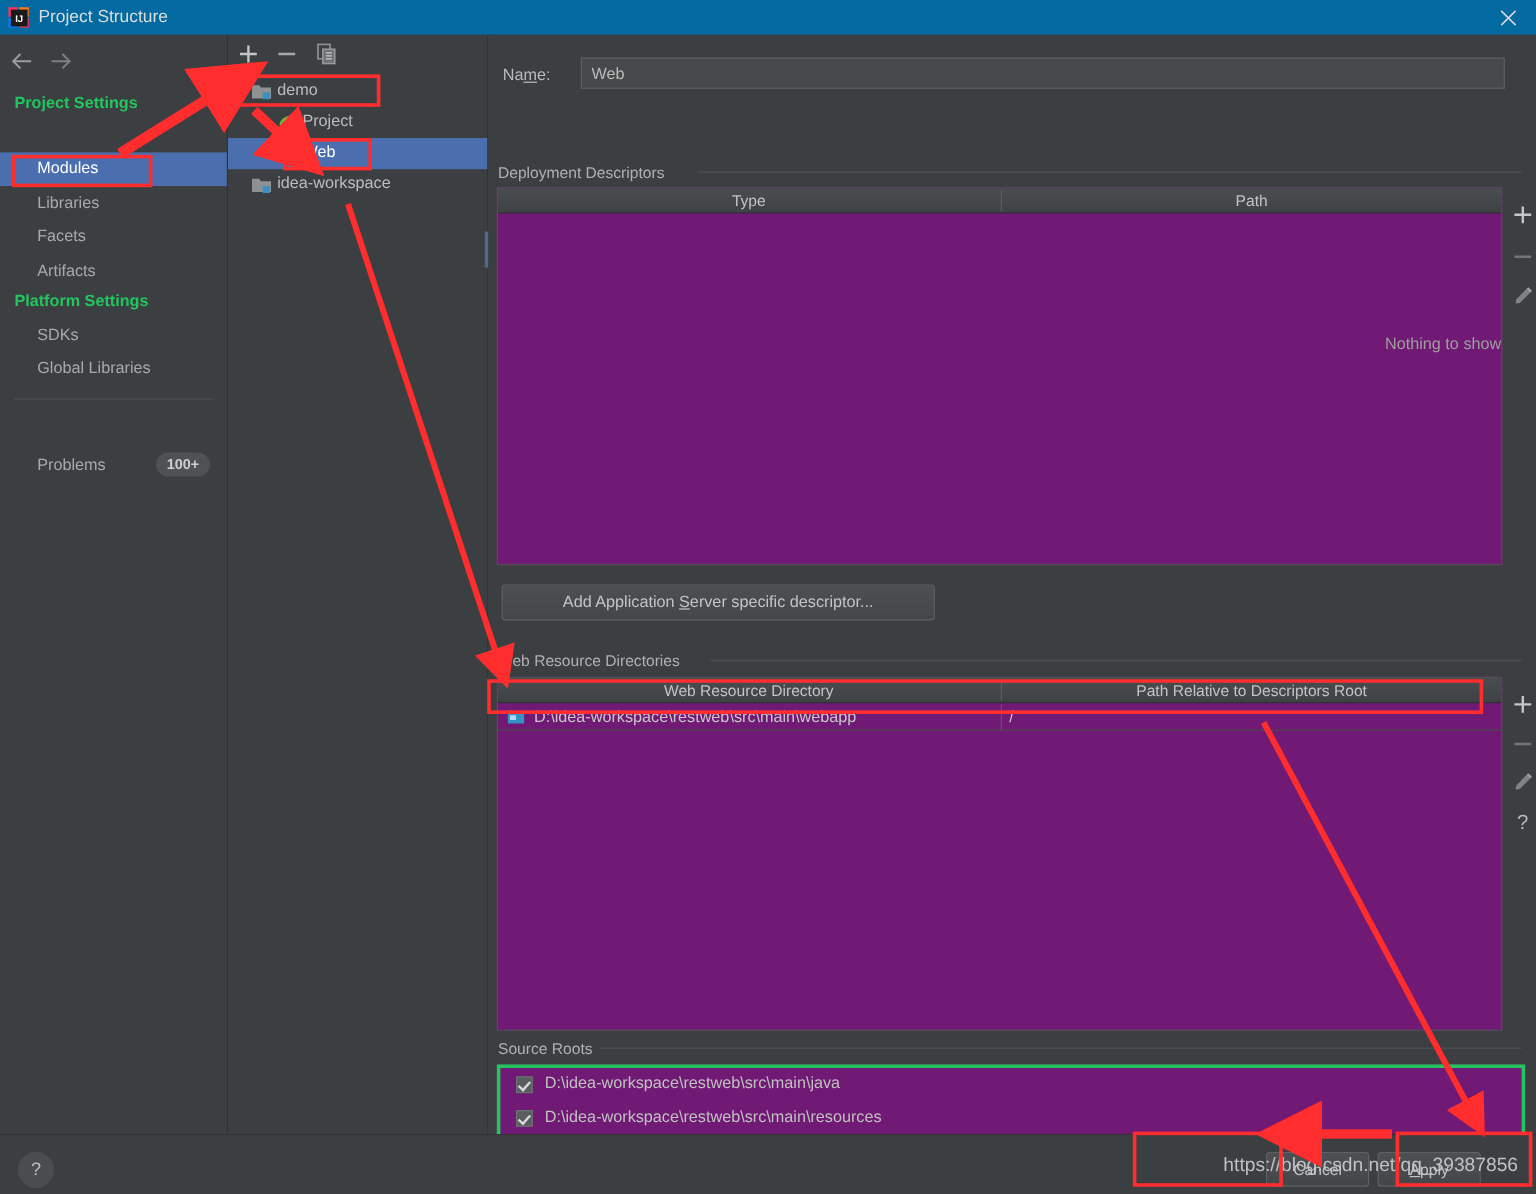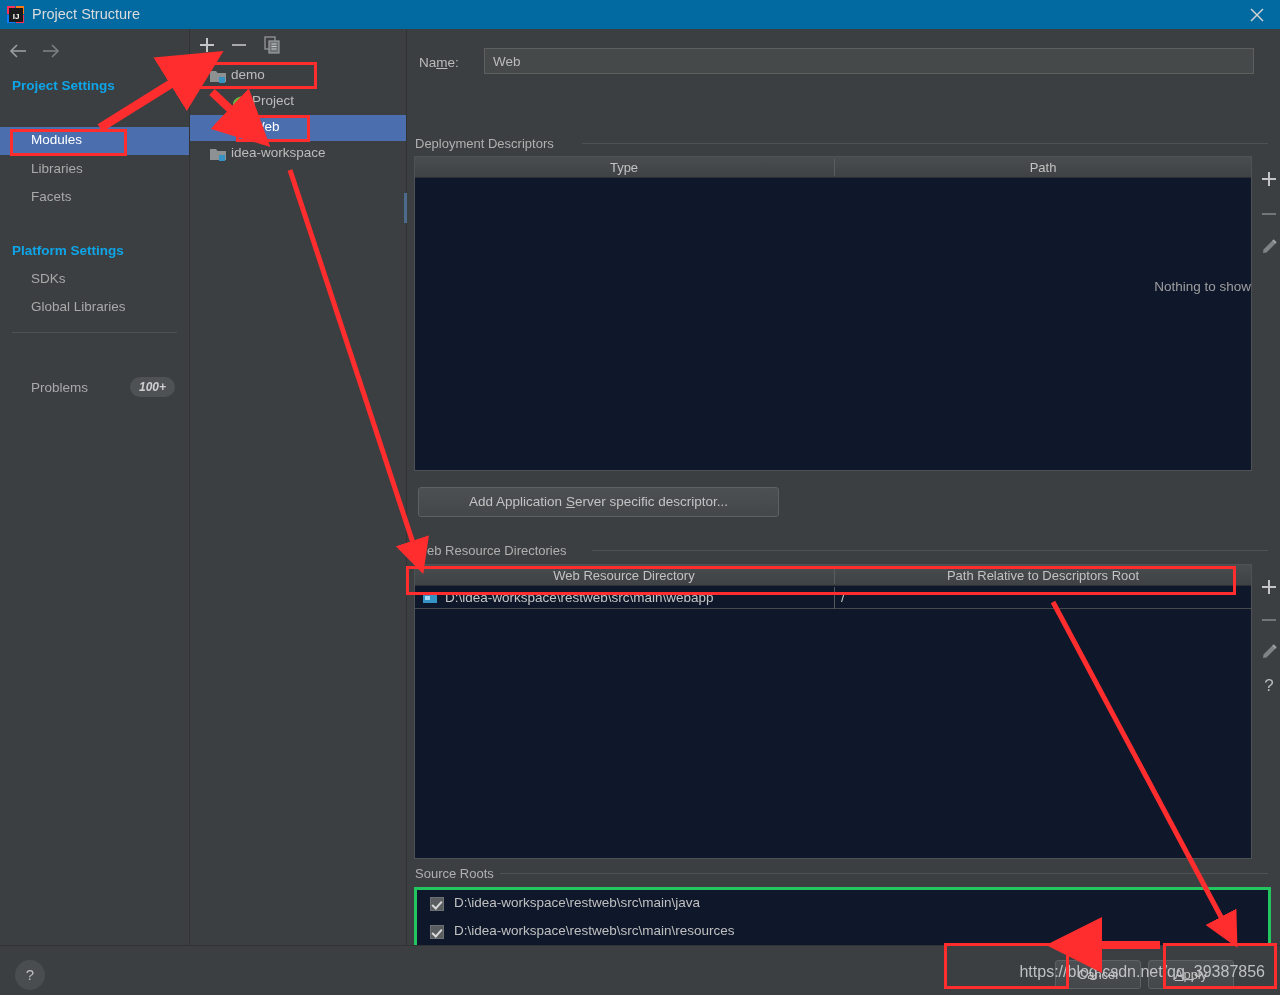--- a/index.html
+++ b/index.html
@@ -42,21 +42,21 @@
     background: #3c3f41;
     border-right: 1px solid #323232;
   }
   .nav-arrows { position: absolute; left: 0; top: 8px; width: 189px; height: 32px; }
   .nav-arrow { position: absolute; top: 4px; width: 24px; height: 22px; cursor: pointer; }
   .nav-back { left: 8px; }
   .nav-fwd  { left: 40px; }
 
   .side-group {
     position: absolute; left: 12px;
-    font-size: 13.5px; font-weight: bold; color: #0ea5e9;
+    font-size: 13.5px; font-weight: bold; color: #22c55e;
     white-space: nowrap;
   }
   .side-item {
     position: absolute; left: 0; width: 189px; height: 28px;
     cursor: pointer;
   }
   .side-item span {
     position: absolute; left: 31px; top: 5px;
     font-size: 13.5px; color: #a9a9a9; white-space: nowrap;
   }
@@ -71,21 +71,21 @@
     position: absolute; left: 0; top: 346px; width: 189px; height: 28px;
     cursor: pointer;
   }
   .problems-row .plabel {
     position: absolute; left: 31px; top: 5px; font-size: 13.5px; color: #a9a9a9;
   }
   .problems-badge {
     position: absolute; left: 130px; top: 2px;
     background: #4e5254; color: #cfcfcf;
     border-radius: 10px; padding: 3px 9px;
-    font-size: 12px; font-weight: bold; font-style: italic;
+    font-size: 12px; font-weight: bold;
   }
 
   
   .treepanel {
     position: absolute; left: 190px; top: 29px; width: 216px; height: 916px;
     background: #3c3f41;
     border-right: 1px solid #323232;
   }
   .tree-toolbar {
     position: absolute; left: 0; top: 0; width: 216px; height: 30px;
@@ -134,21 +134,21 @@
     position: absolute; font-size: 13px; color: #b0b0b0; background: #3c3f41;
     padding-right: 7px; white-space: nowrap;
   }
   .sec-line {
     position: absolute; height: 1px; background: #4f5254;
   }
 
   
   .tbl {
     position: absolute;
-    background: #0f172a;
+    background: #701a75;
     border: 1px solid #4f5254;
     box-sizing: border-box;
   }
   .tbl-head {
     position: absolute; left: 0; top: 0; height: 21px; width: 100%;
     background: linear-gradient(#4a4d4f, #3f4244);
     border-bottom: 1px solid #2e3133;
     box-sizing: border-box;
   }
   .th {
@@ -309,20 +309,23 @@
     <div class="side-group" style="top:49px">Project Settings</div>
 
     <div class="side-item selected" style="top:98px">
       <span>Modules</span>
     </div>
     <div class="side-item" style="top:127px">
       <span>Libraries</span>
     </div>
     <div class="side-item" style="top:155px">
       <span>Facets</span>
+    </div>
+    <div class="side-item" style="top:184px">
+      <span>Artifacts</span>
     </div>
 
     <div class="side-group" style="top:214px">Platform Settings</div>
 
     <div class="side-item" style="top:237px">
       <span>SDKs</span>
     </div>
     <div class="side-item" style="top:265px">
       <span>Global Libraries</span>
     </div>

